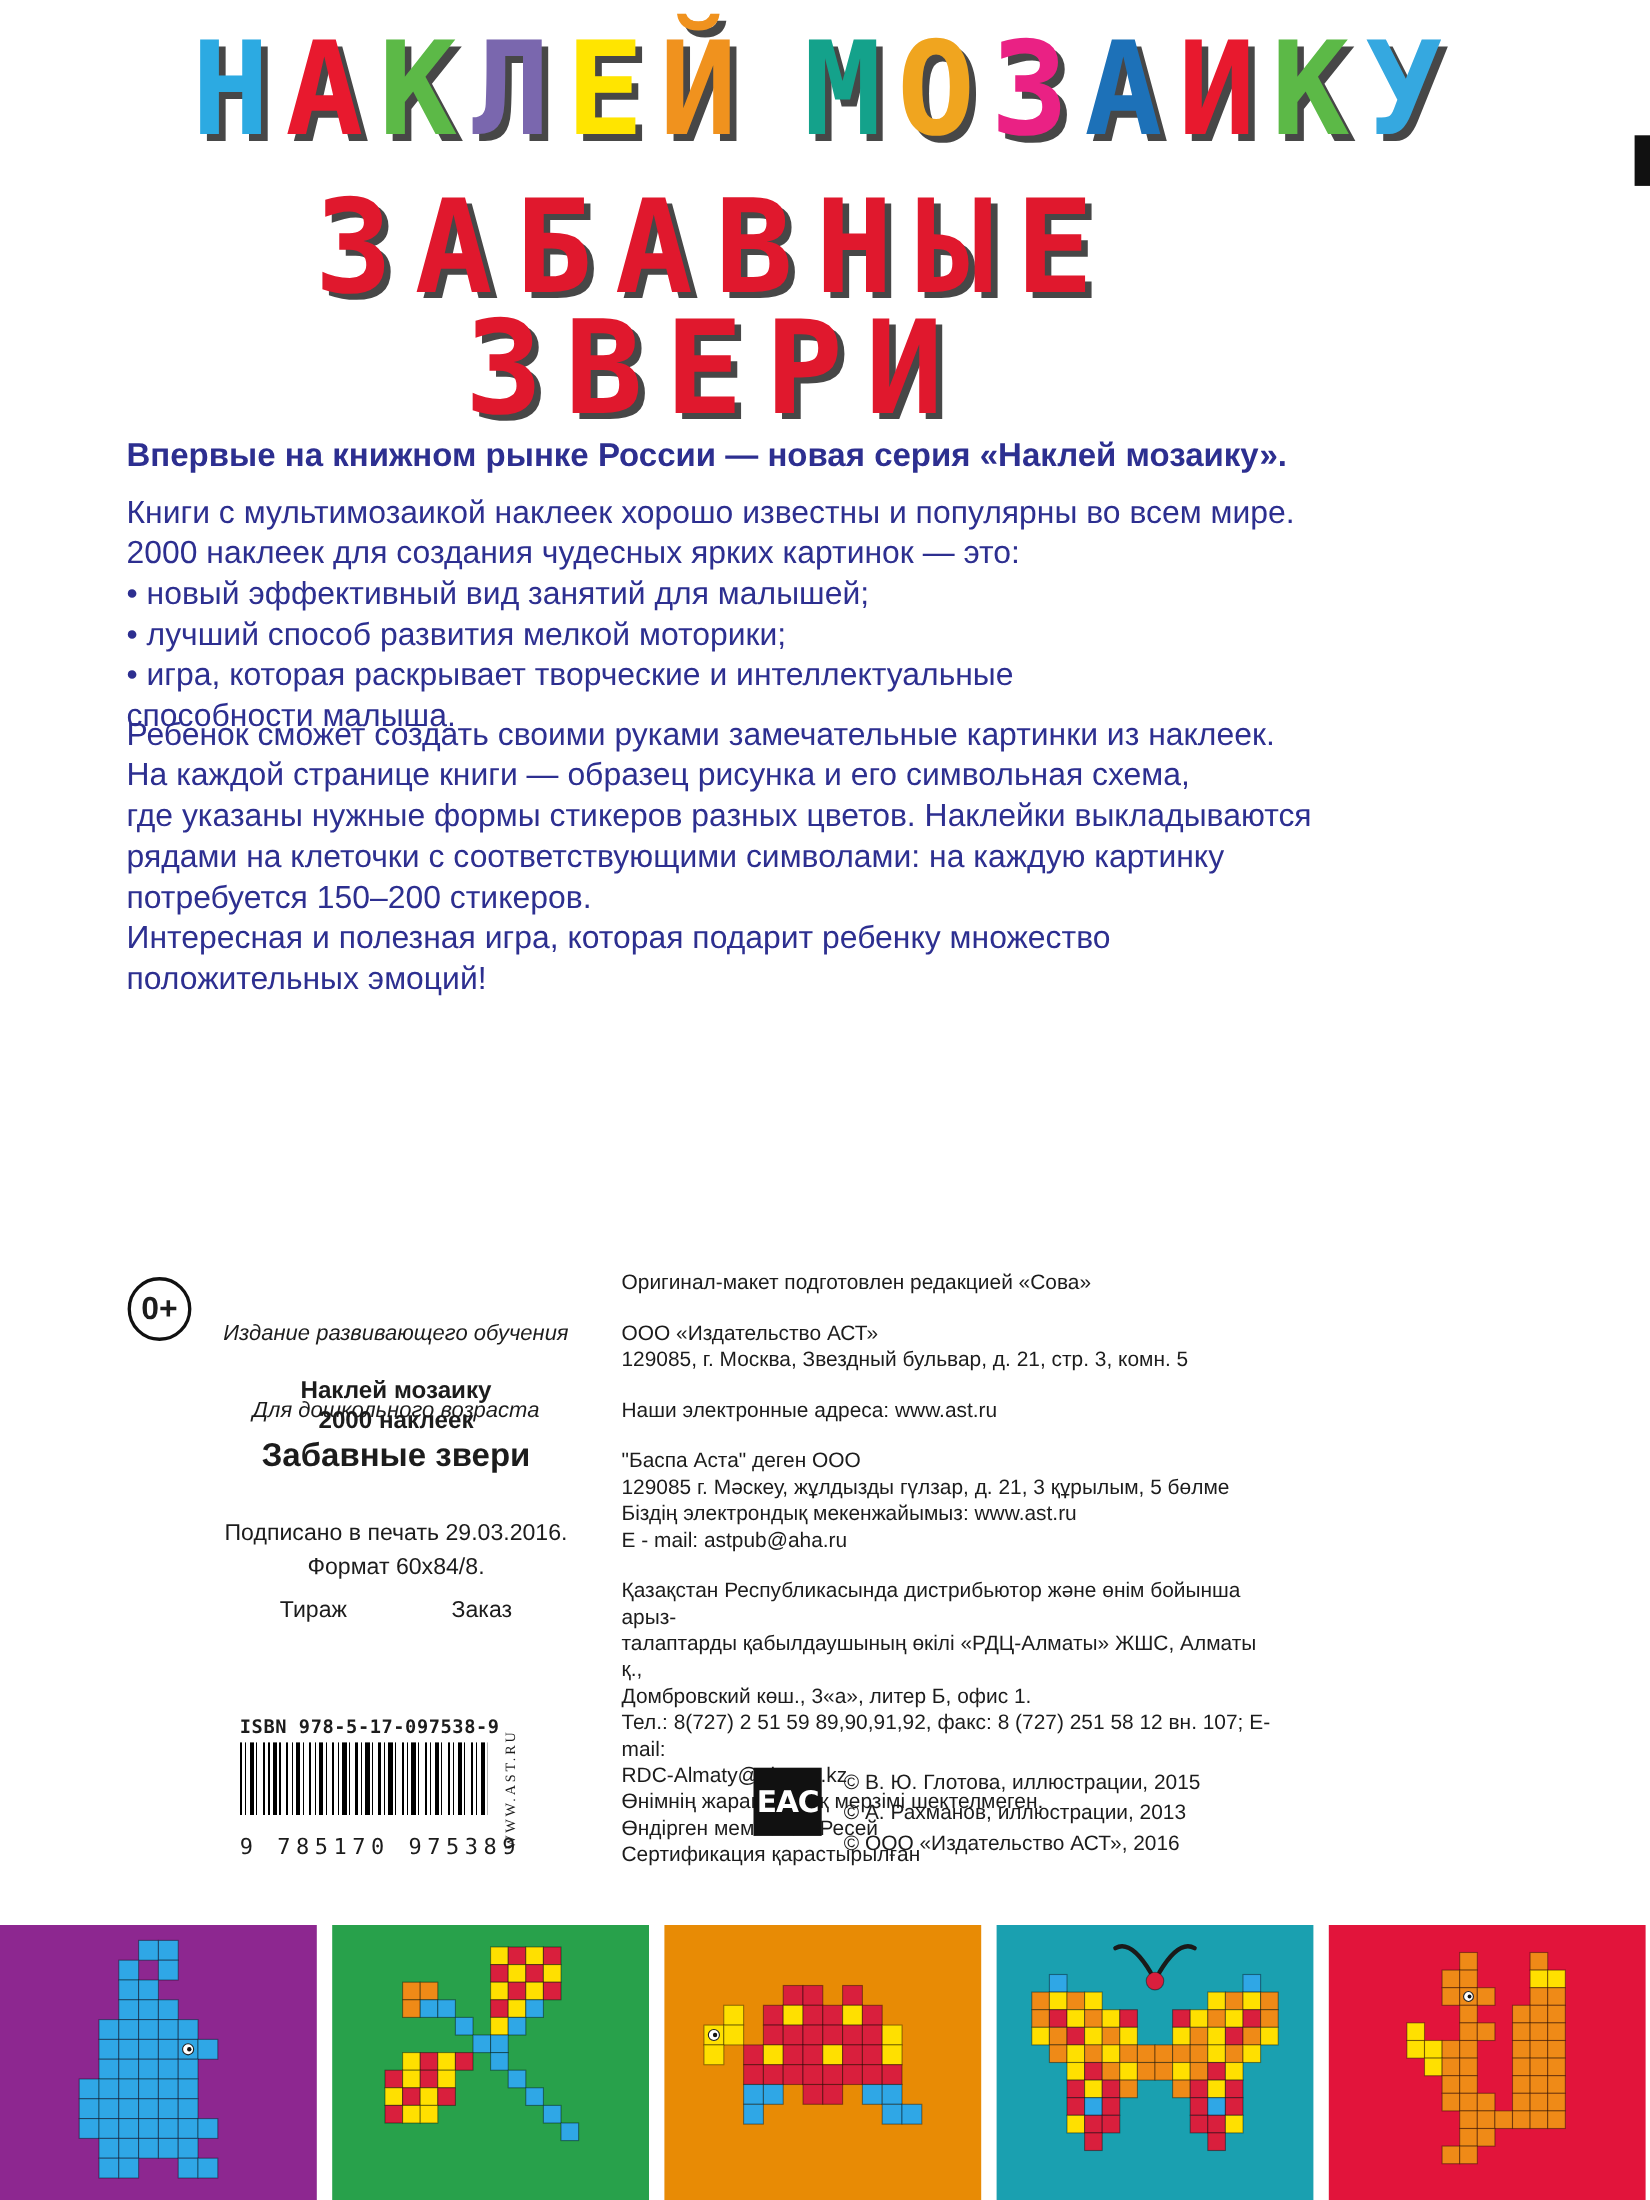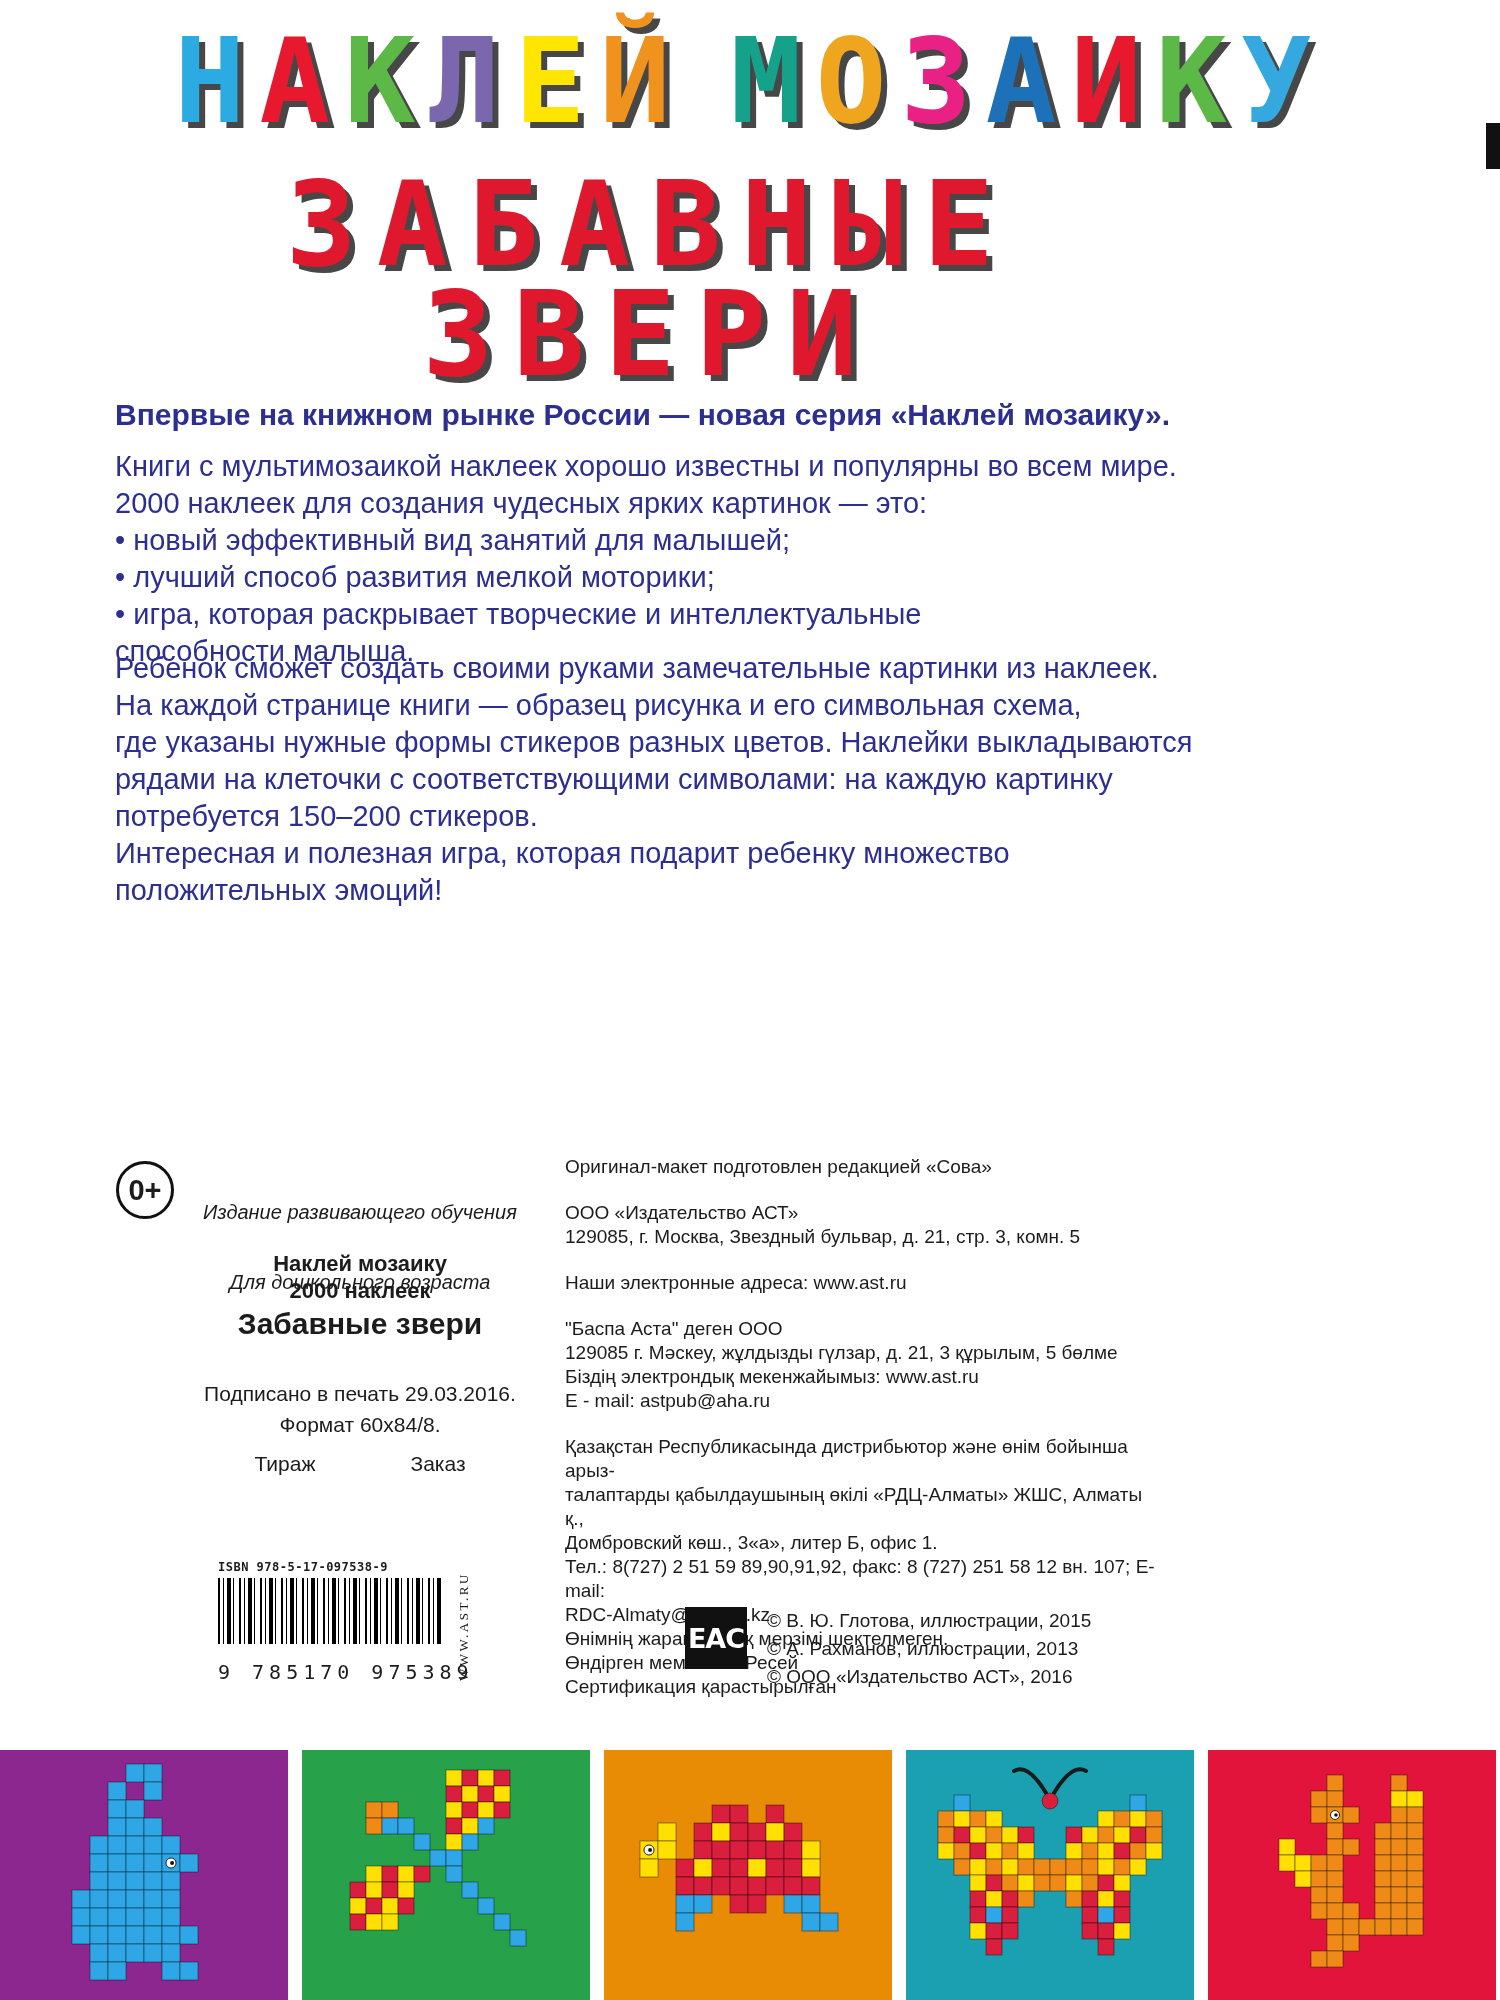--- a/index.html
+++ b/index.html
@@ -43,21 +43,21 @@
     display:flex; align-items:center; justify-content:center;
     font-size:29px; font-weight:bold;
   }
   .left-col { position:absolute; left:150px; top:0; width:420px; text-align:center; }
   .edition { font-style:italic; font-size:20px; line-height:26px;margin-top:44px; }
   .series-name { position:absolute; top:95px; left:0; width:420px; font-weight:bold; font-size:22px; line-height:27px; }
   .book-title { position:absolute; top:152px; left:0; width:420px; font-weight:bold; font-size:30px; }
   .print-info { position:absolute; top:223px; left:0; width:420px; font-size:21px; line-height:31px; }
   .tz-row { position:absolute; top:297px; left:0; width:420px; display:flex; justify-content:center; gap:95px; font-size:21px; }
   .isbn-block { position:absolute; top:405px; left:68px; width:300px; text-align:left; }
-  .isbn-text { font-family:"DejaVu Sans Mono", monospace; font-size:12px; font-weight:bold; letter-spacing:0.5px; white-space:nowrap; }
+  .isbn-text { font-family:"DejaVu Sans Mono", monospace; font-size:17px; font-weight:bold; letter-spacing:0.5px; white-space:nowrap; }
   .barcode {
     margin-top:4px; width:225px; height:66px; background:
       repeating-linear-gradient(90deg,
         #000 0 2px, #fff 2px 5px, #000 5px 6px, #fff 6px 9px,
         #000 9px 13px, #fff 13px 15px, #000 15px 16px, #fff 16px 21px);
   }
   .barcode-digits { font-family:"DejaVu Sans Mono", monospace; font-size:20px; letter-spacing:5px; margin-top:16px; white-space:nowrap; }
   .site-vertical {
     position:absolute; left:238px; top:-4px; height:125px;
     writing-mode:vertical-rl; transform:rotate(180deg);

